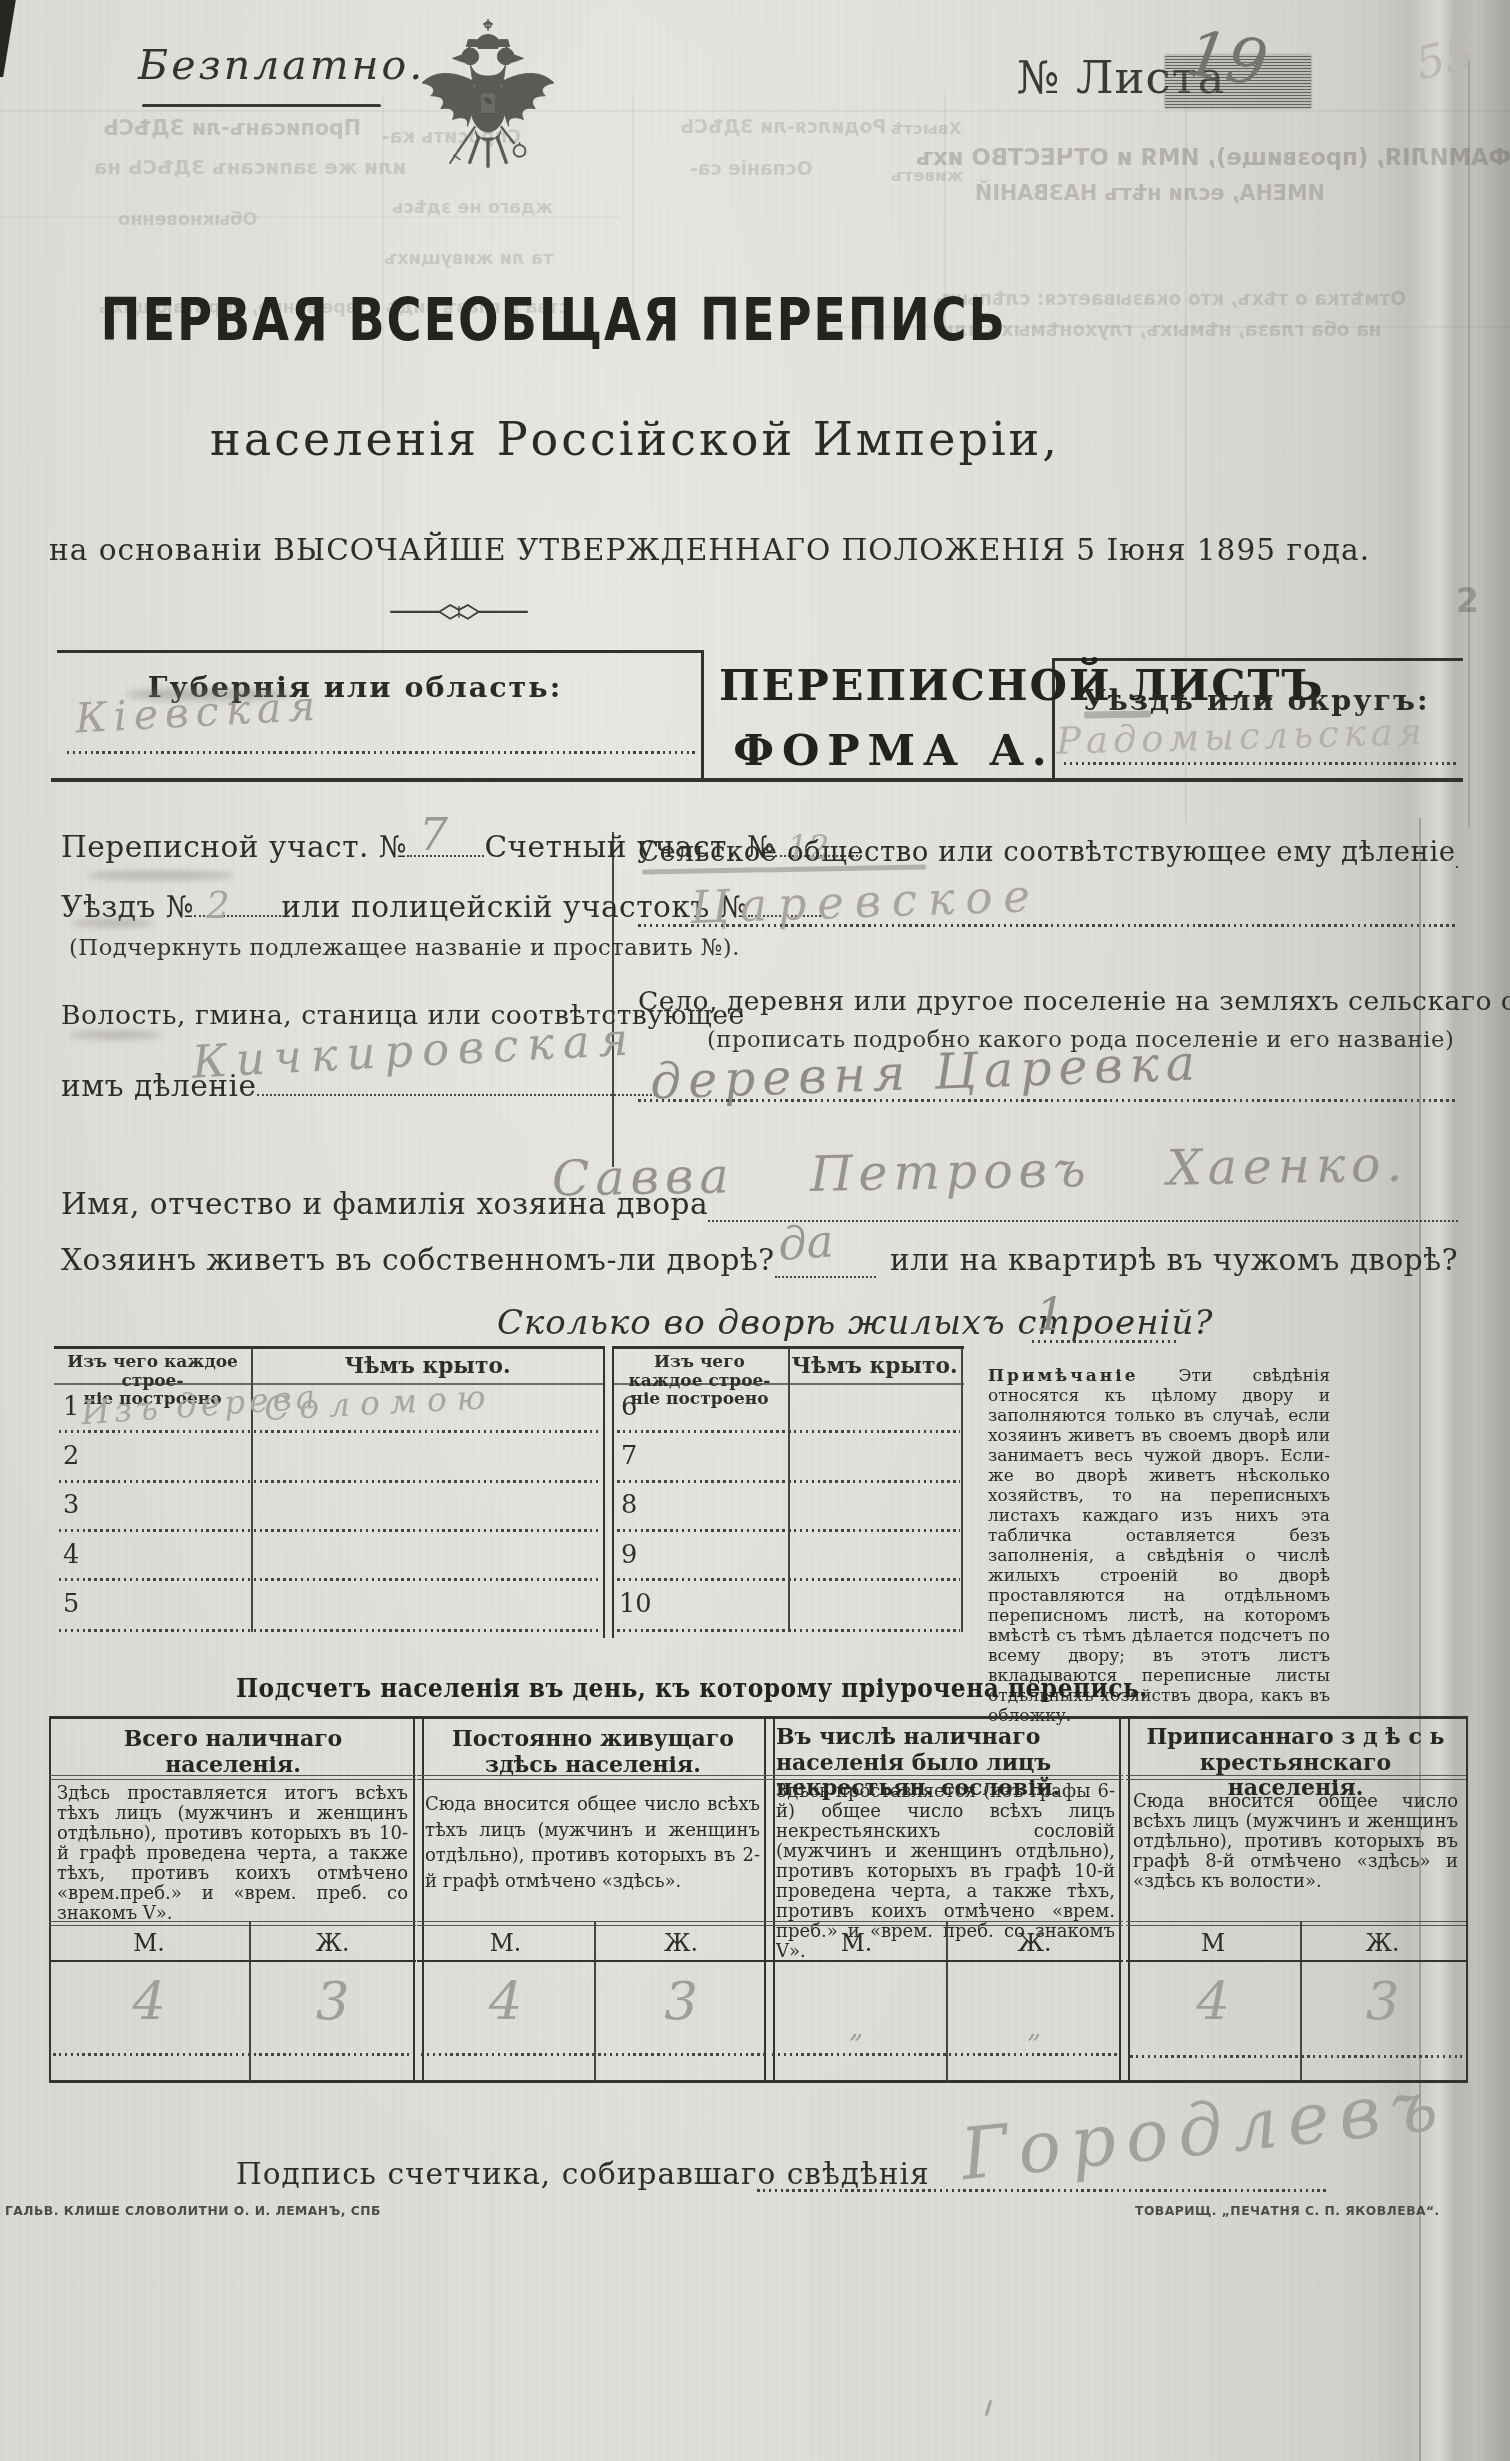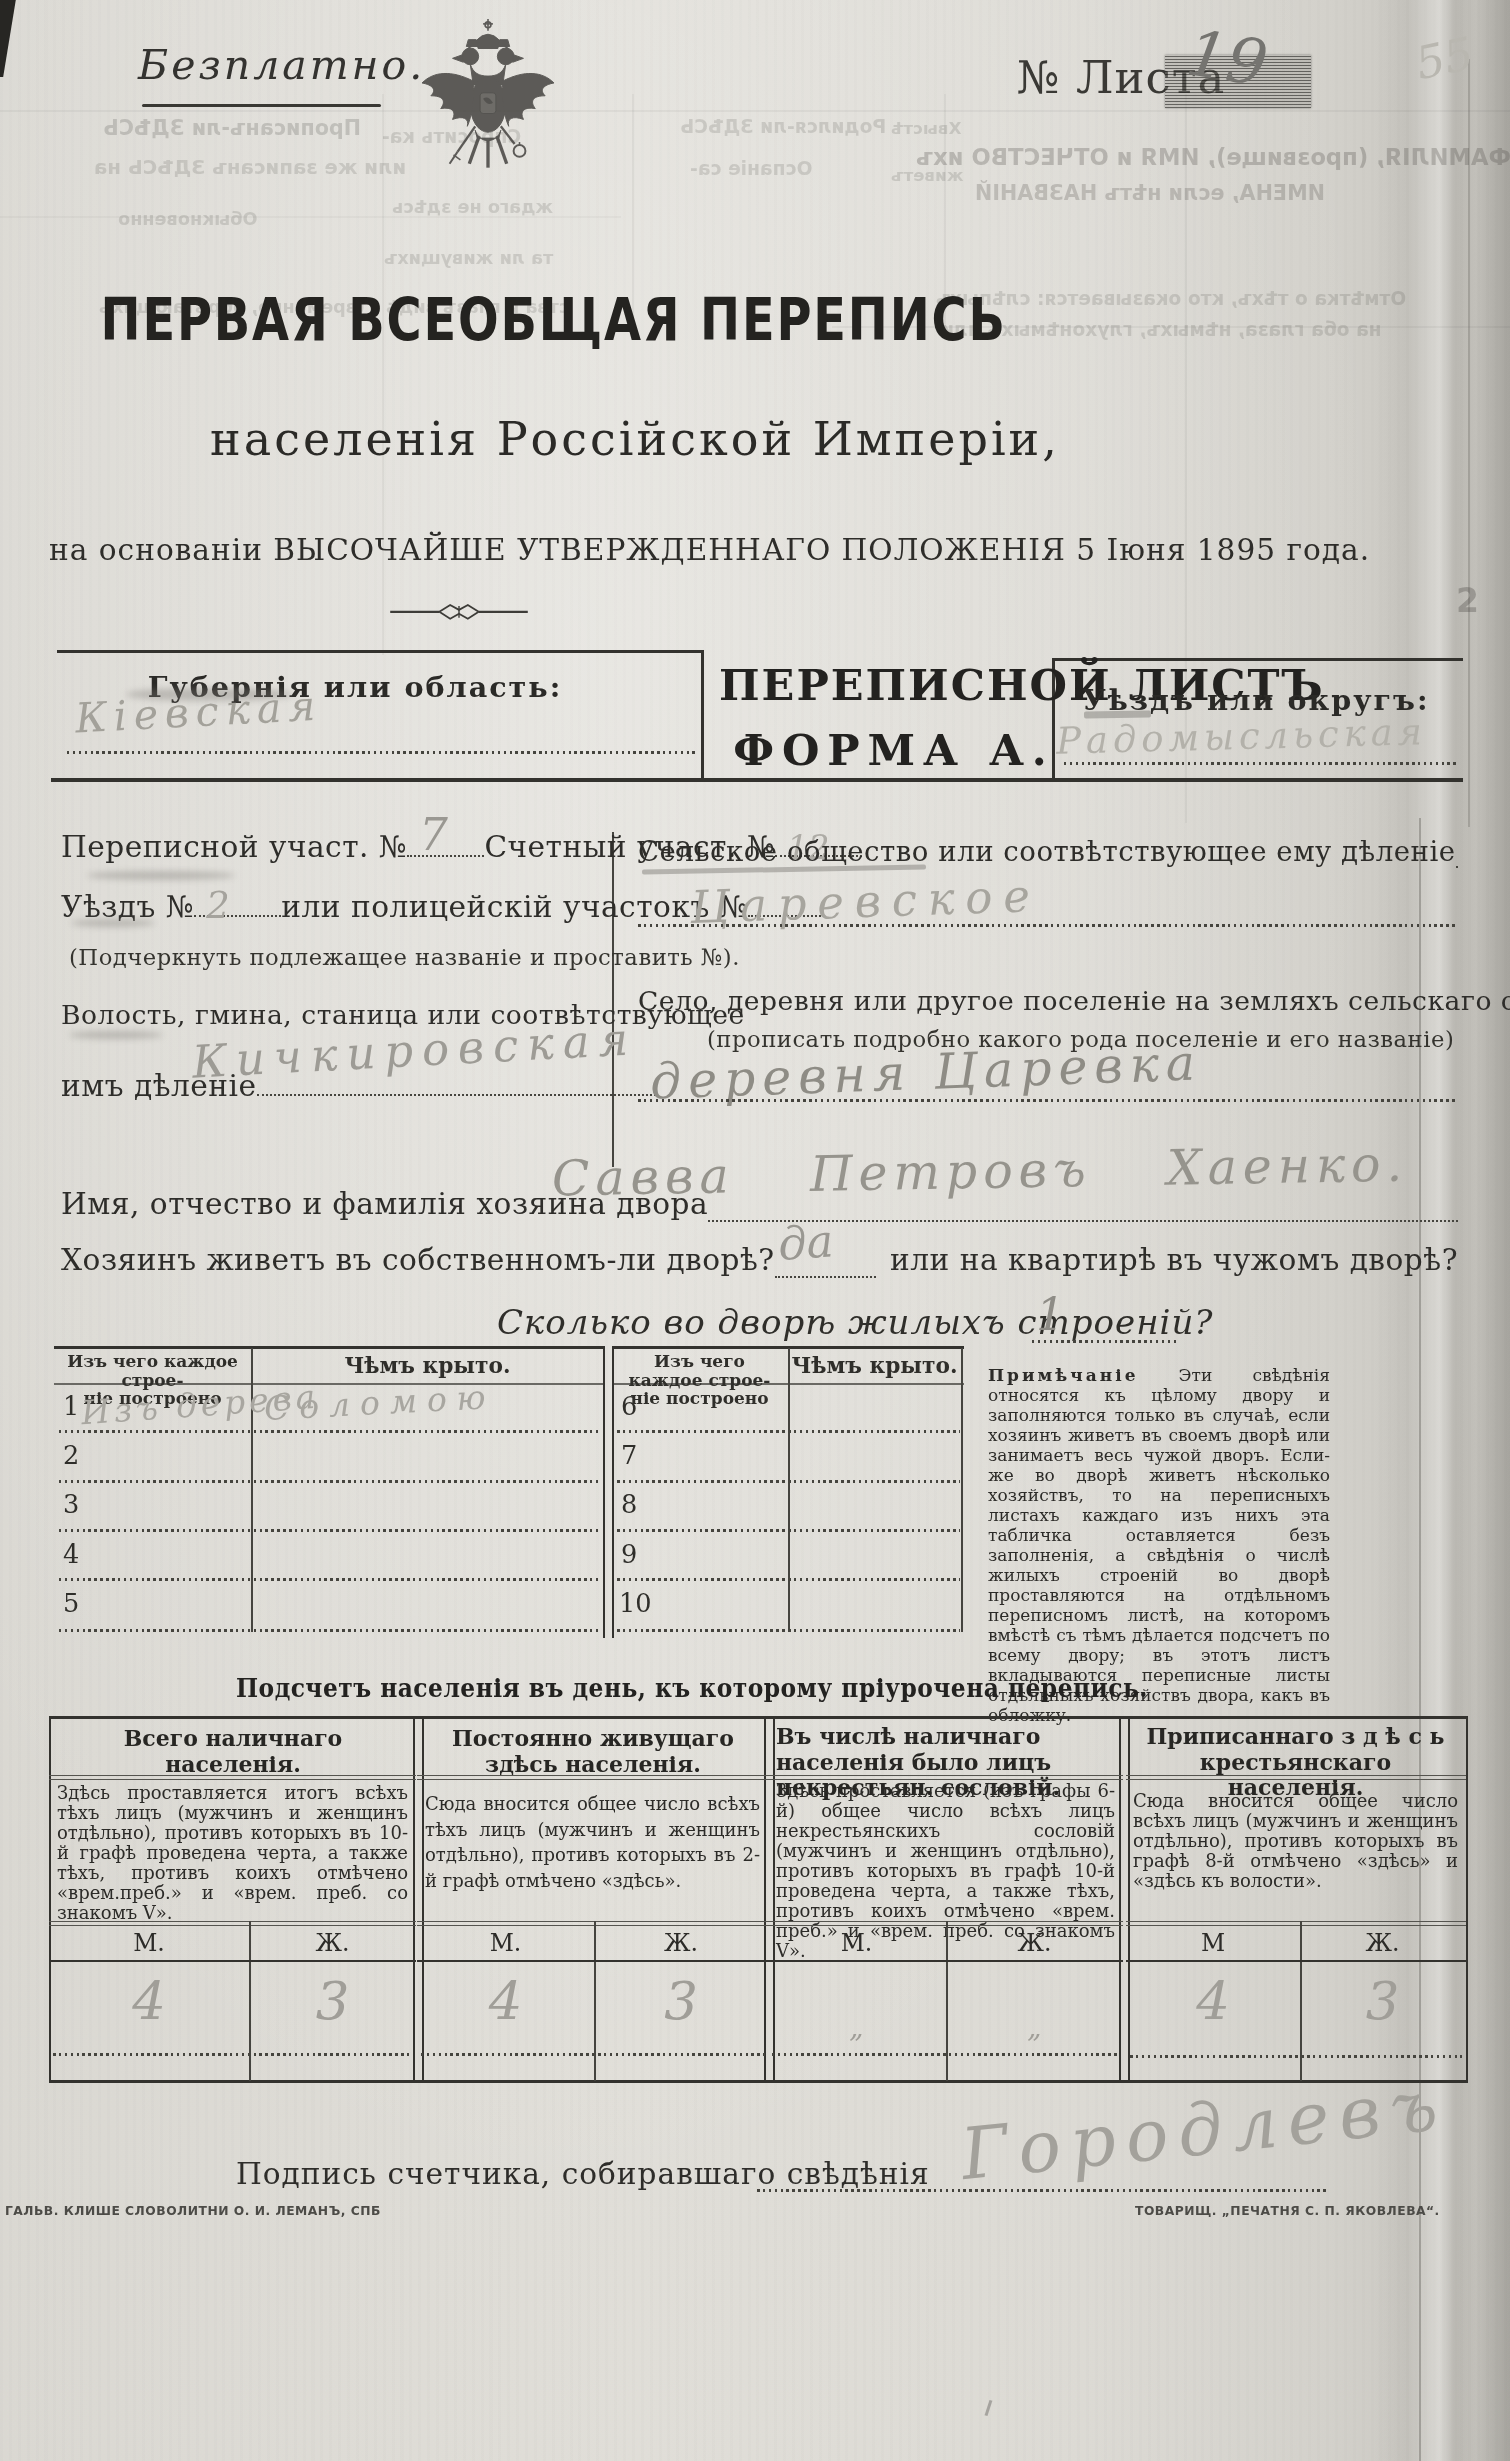--- a/index.html
+++ b/index.html
@@ -233,21 +233,21 @@
 
   <div class="abs fline" style="left:61px;top:830px;">
     <span>Переписной участ. №</span><span class="dgap w70"><i class="hw hwnum" style="bottom:-5.9px;font-size:45px;">7</i></span><span>Счетный участ. №</span><span class="dgap w80"><i class="hw hwnum" style="font-size:33px;color:#aeaca6;">12</i></span>
   </div>
   <div class="smudge" style="left:87px;top:871px;width:148px;height:8.9px;"></div>
 
   <div class="abs fline" style="left:61px;top:890px;">
     <span>Уѣздъ №</span><span class="dgap w80"><i class="hw hwnum" style="font-size:37px;color:#a5a39d;">2</i></span><span>или полицейскій участокъ №</span><span class="dgap w70"></span>
   </div>
   <div class="smudge" style="left:71px;top:919px;width:84px;height:7.9px;"></div>
-  <div class="abs fnote" style="left:69px;top:934px;margin-top:10px;">(Подчеркнуть подлежащее названіе и проставить №).</div>
+  <div class="abs fnote" style="left:69px;top:934px;">(Подчеркнуть подлежащее названіе и проставить №).</div>
 
   <div class="abs fline" style="left:61px;top:999px;font-size:26.6px;">Волость, гмина, станица или соотвѣтствующее</div>
   <div class="smudge" style="left:69px;top:1031px;width:94px;height:7.9px;"></div>
   <div class="abs fline" style="left:61px;top:1069px;">
     <span>имъ дѣленіе</span><span class="dgap w400"></span>
   </div>
   <div class="abs hw hw-volost nw">Кичкировская</div>
 
   <div class="abs fline" style="left:638px;top:835px;font-size:27.6px;width:820px;display:flex;">
     <span>Сельское общество или соотвѣтствующее ему дѣленіе</span>

